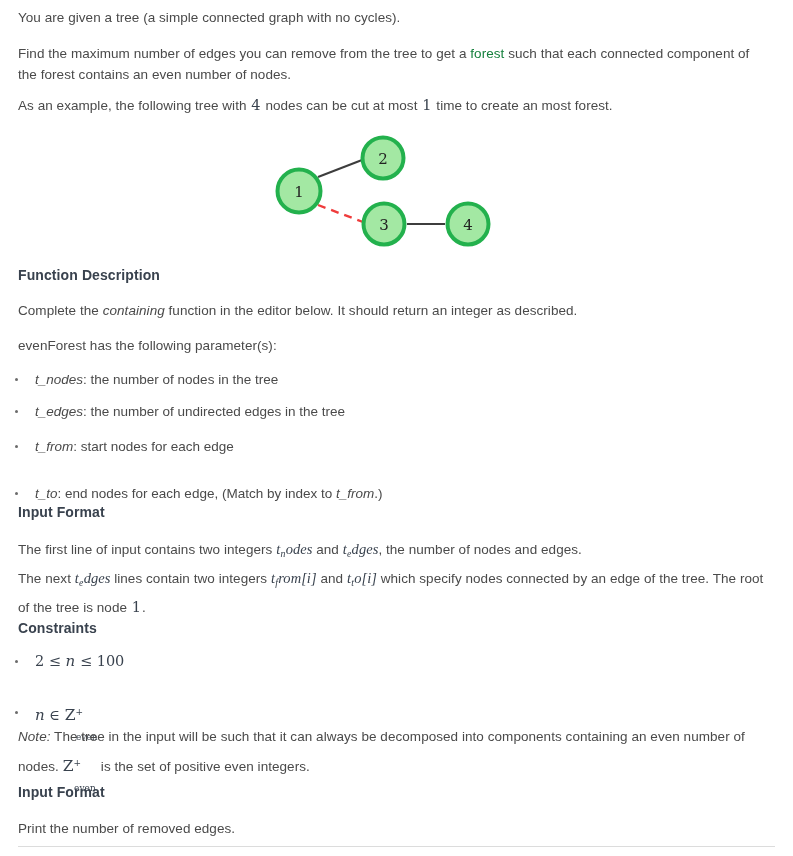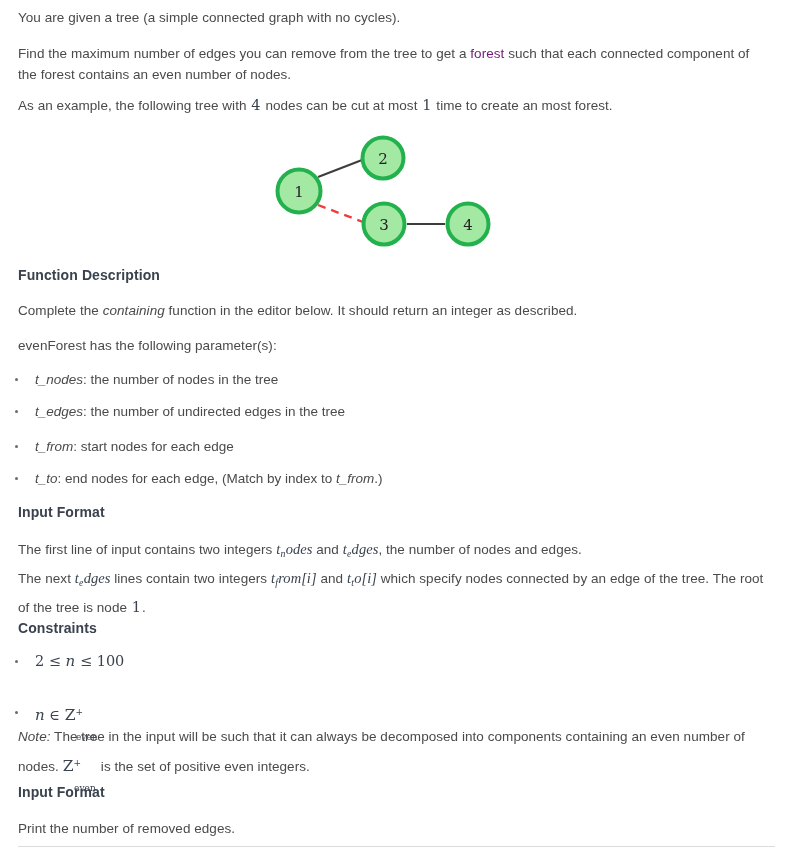--- a/index.html
+++ b/index.html
@@ -35,21 +35,21 @@
   h3.section-heading {
     margin: 0;
     font-size: 14px;
     line-height: 20px;
     font-weight: 600;
     color: #39424e;
     letter-spacing: 0.1px;
   }
 
   a.inline-link {
-    color: #701a75;
+    color: #15803d;
     text-decoration: none;
   }
 
   .mathit {
     font-family: Liberation Serif, serif;
     font-style: italic;
     font-size: 14.5px;
     color: #39424e;
   }
   .mathnum {
@@ -200,21 +200,21 @@
   <ul class="bullets abs" style="left:0px; top:369px; width:775px;">
     <li>
       <span class="emph">t_nodes</span><span>: the number of nodes in the tree</span>
     </li>
     <li style="margin-top:11px;">
       <span class="emph">t_edges</span><span>: the number of undirected edges in the tree</span>
     </li>
     <li style="margin-top:14px;">
       <span class="emph">t_from</span><span>: start nodes for each edge</span>
     </li>
-    <li style="margin-top:11px;">
+    <li style="margin-top:26px;">
       <span class="emph">t_to</span><span>: end nodes for each edge, (Match by index to </span><span class="emph">t_from</span><span>.)</span>
     </li>
   </ul>
 
   <h3 class="section-heading abs" style="left:18px; top:502px;">Input Format</h3>
 
   <p class="para abs" style="left:18px; top:537px; width:757px; line-height:25px;">
     <span>The first line of input contains two integers </span><span class="mathit"><span>t</span><span class="sub">n</span><span>odes</span></span><span> and </span><span class="mathit"><span>t</span><span class="sub">e</span><span>dges</span></span><span>, the number of nodes and edges.</span><br><span>The next </span><span class="mathit"><span>t</span><span class="sub">e</span><span>dges</span></span><span> lines contain two integers </span><span class="mathit"><span>t</span><span class="sub">f</span><span>rom</span><span>[i]</span></span><span> and </span><span class="mathit"><span>t</span><span class="sub">t</span><span>o</span><span>[i]</span></span><span> which specify nodes connected by an edge of the tree. The root of the tree is node </span><span class="mathnum">1</span><span>.</span>
   </p>
 

